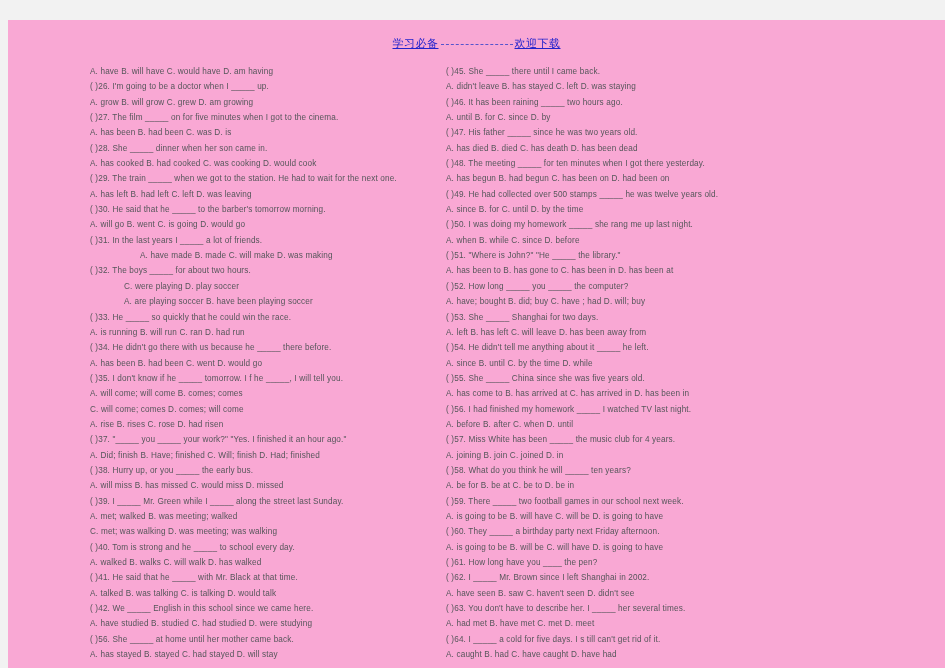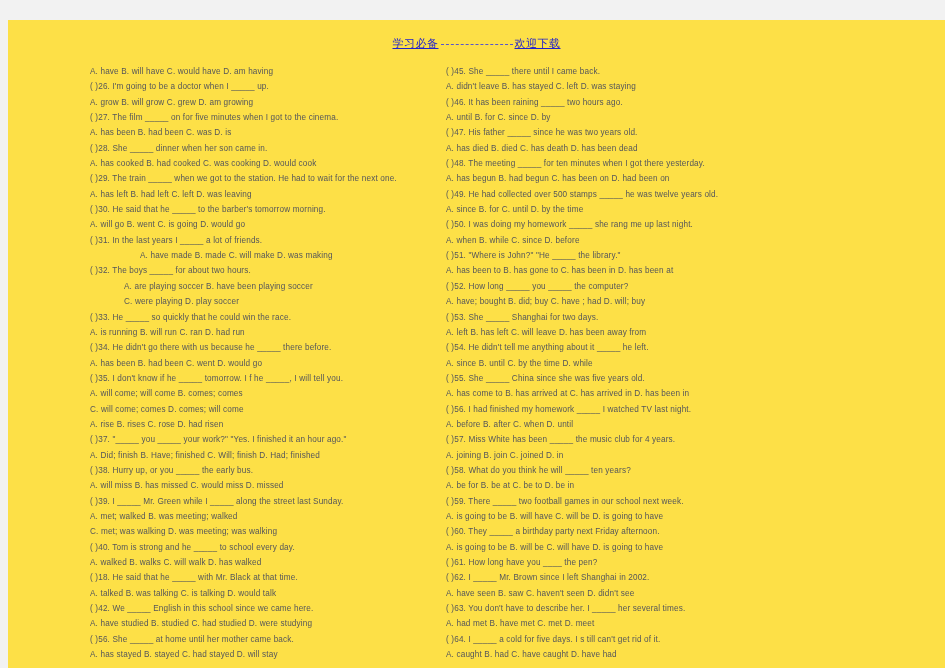--- a/index.html
+++ b/index.html
@@ -13,21 +13,21 @@
     height: 668px;
     overflow: hidden;
     font-family: "Liberation Sans", "DejaVu Sans", sans-serif;
   }
   .page {
     position: absolute;
     left: 8px;
     top: 20px;
     width: 937px;
     height: 648px;
-    background: #fde047;
+    background: #f9a8d4;
     box-sizing: border-box;
     text-decoration: underline;
   }
   .page-header {
     position: absolute;
     left: 0;
     top: 16px;
     width: 100%;
     text-align: center;
     font-size: 11px;
@@ -102,40 +102,40 @@
         <div class="line opt-line">A. has been          B. had been              C. was                      D. is</div>
         <div class="line q-line">(        )28. She _____ dinner when her son came in.</div>
         <div class="line opt-line">A. has cooked               B. had cooked          C. was cooking        D. would cook</div>
         <div class="line q-line">(        )29. The train _____ when we got to the station. He had to wait for the next one.</div>
         <div class="line opt-line">A. has left                 B. had left              C. left                       D. was leaving</div>
         <div class="line q-line">(        )30. He said that he _____ to the barber's tomorrow morning.</div>
         <div class="line opt-line">A. will go                  B. went                    C. is going                 D. would go</div>
         <div class="line q-line">(        )31. In the last years I _____ a lot of friends.</div>
         <div class="line opt-line indent-2">A. have made         B. made            C. will make        D. was making</div>
         <div class="line q-line">(        )32. The boys _____ for about two hours.</div>
+        <div class="line opt-line indent-1">C. were playing                                    D. play soccer</div>
         <div class="line opt-line indent-1">A. are playing soccer                            B. have been playing soccer</div>
-        <div class="line opt-line indent-1">C. were playing                                    D. play soccer</div>
         <div class="line q-line">(        )33. He _____ so quickly that he could win the race.</div>
         <div class="line opt-line">A. is running              B. will run               C. ran                         D. had run</div>
         <div class="line q-line">(        )34. He didn't go there with us because he _____ there before.</div>
         <div class="line opt-line">A. has been           B. had been             C. went                    D. would go</div>
         <div class="line q-line">(        )35. I don't know if he _____ tomorrow. I f he _____, I will tell you.</div>
         <div class="line opt-line">A. will come; will come                         B. comes; comes</div>
         <div class="line opt-line">C. will come; comes                              D. comes; will come</div>
         <div class="line opt-line">A. rise                       B. rises                     C. rose                      D. had risen</div>
         <div class="line q-line">(        )37. "_____ you _____ your work?"    "Yes. I finished it an hour ago."</div>
         <div class="line opt-line">A. Did; finish           B. Have; finished    C. Will; finish          D. Had; finished</div>
         <div class="line q-line">(        )38. Hurry up, or you _____ the early bus.</div>
         <div class="line opt-line">A. will miss              B. has missed         C. would miss        D. missed</div>
         <div class="line q-line">(        )39. I _____ Mr. Green while I _____ along the street last Sunday.</div>
         <div class="line opt-line">A. met; walked                                       B. was meeting; walked</div>
         <div class="line opt-line">C. met; was walking                              D. was meeting; was walking</div>
         <div class="line q-line">(        )40. Tom is strong and he _____ to school every day.</div>
         <div class="line opt-line">A. walked          B. walks                   C. will walk              D. has walked</div>
-        <div class="line q-line">(        )18. He said that he _____ with Mr. Black at that time.</div>
+        <div class="line q-line">(        )41. He said that he _____ with Mr. Black at that time.</div>
         <div class="line opt-line">A. talked                  B. was talking  C. is talking              D. would talk</div>
         <div class="line q-line">(        )42. We _____ English in this school since we came here.</div>
         <div class="line opt-line">A. have studied      B. studied               C. had studied D. were studying</div>
         <div class="line q-line">(        )56. She _____ at home until her mother came back.</div>
         <div class="line opt-line">A. has stayed         B. stayed                C. had stayed         D. will stay</div>
       </div>
     <div class="col col-right" id="col-right">
         <div class="line q-line">(        )45. She _____ there until I came back.</div>
         <div class="line opt-line">A. didn't leave B. has stayed             C. left                         D. was staying</div>
         <div class="line q-line">(        )46. It has been raining _____ two hours ago.</div>

